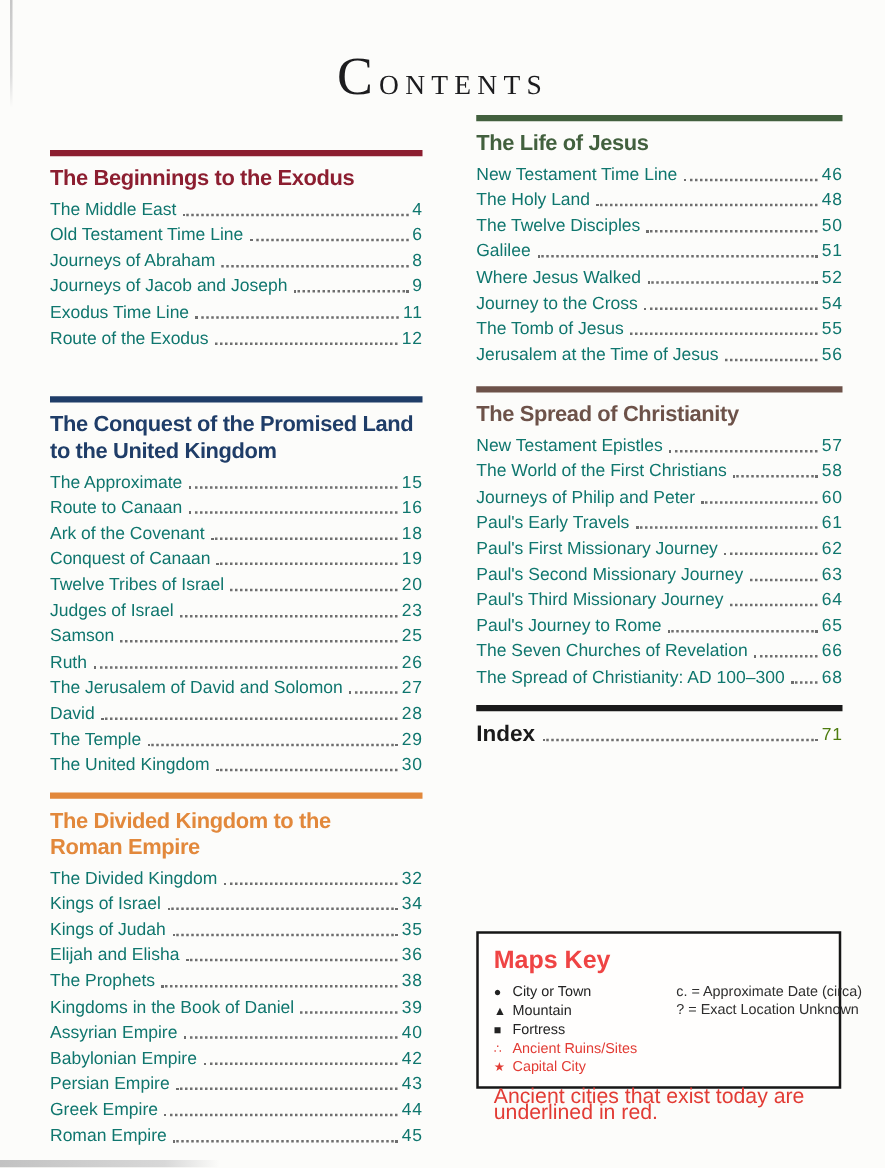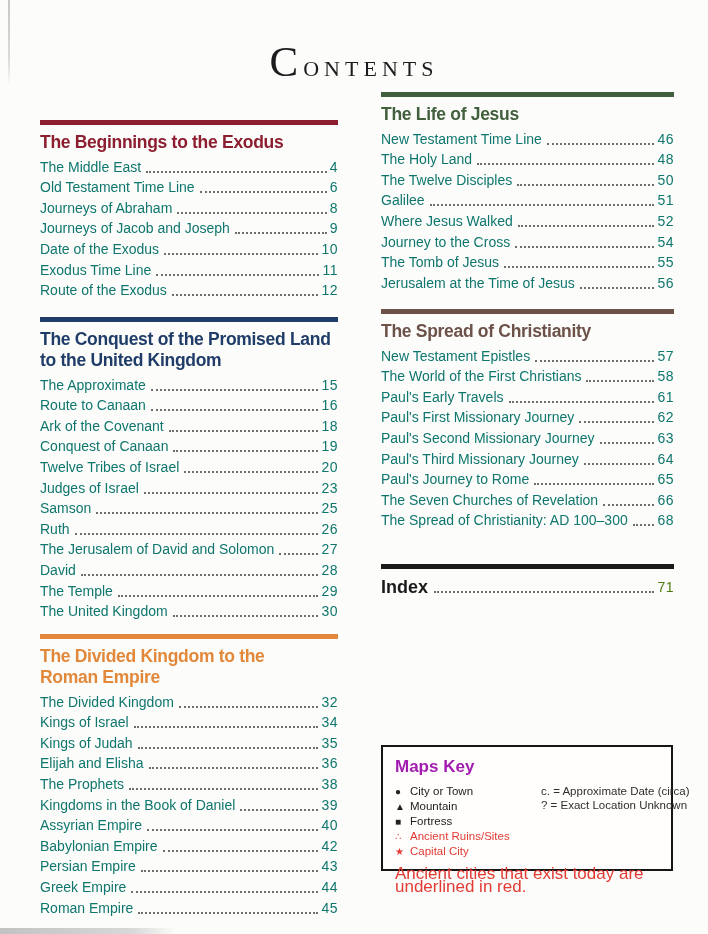--- a/index.html
+++ b/index.html
@@ -44,21 +44,21 @@
   .index-row{display:flex;align-items:flex-end;margin-top:6px;height:22px;color:#1a1a1a;}
   .index-row .lbl{font-size:18px;font-weight:bold;line-height:20px;white-space:nowrap;}
   .index-row .leader{flex:1;border-bottom:2px dotted #6e6e6e;margin:0 3px 4px 6px;}
   .index-row .pg{font-size:14px;line-height:19px;color:#4d7c0f;letter-spacing:0.5px;}
   
   .maps-key{
     position:absolute;left:0;top:745px;width:292px;height:126px;
     border:2px solid #161616;background:#fffefd;box-sizing:border-box;
     padding:8px 10px 0 12px;
   }
-  .key-title{font-size:17px;font-weight:bold;color:#a21caf;margin:2px 0 7px 0;}
+  .key-title{font-size:20px;font-weight:bold;color:#ef4444;margin:2px 0 7px 0;}
   .key-cols{display:flex;}
   .key-symbols{width:146px;flex:none;}
   .key-row{display:flex;align-items:baseline;font-size:11.5px;line-height:14px;color:#2e2e2e;}
   .key-glyph{width:15px;flex:none;font-size:10px;}
   .key-abbrevs{flex:1;}
   .key-abbrev{font-size:11.5px;line-height:14px;color:#2e2e2e;white-space:nowrap;}
   .key-note{font-size:17px;line-height:13px;color:#e23b34;margin-top:8px;}
   
   .edge-left{position:absolute;left:8px;top:0;width:2px;height:86px;
     background:linear-gradient(to bottom,#c6c6c6,#dcdcdc 70%,rgba(220,220,220,0));}
@@ -97,25 +97,20 @@
           <span class="leader"></span>
           <span class="pg">8</span>
         </div>
 
         <div class="toc-row">
           <span class="lbl">Journeys of Jacob and Joseph</span>
           <span class="leader"></span>
           <span class="pg">9</span>
         </div>
 
-        <div class="toc-row">
-          <span class="lbl">Date of the Exodus</span>
-          <span class="leader"></span>
-          <span class="pg">10</span>
-        </div>
 
         <div class="toc-row">
           <span class="lbl">Exodus Time Line</span>
           <span class="leader"></span>
           <span class="pg">11</span>
         </div>
 
         <div class="toc-row">
           <span class="lbl">Route of the Exodus</span>
           <span class="leader"></span>
@@ -345,20 +340,25 @@
           <span class="leader"></span>
           <span class="pg">57</span>
         </div>
 
         <div class="toc-row">
           <span class="lbl">The World of the First Christians</span>
           <span class="leader"></span>
           <span class="pg">58</span>
         </div>
 
+        <div class="toc-row">
+          <span class="lbl">Journeys of Philip and Peter</span>
+          <span class="leader"></span>
+          <span class="pg">60</span>
+        </div>
 
         <div class="toc-row">
           <span class="lbl">Paul's Early Travels</span>
           <span class="leader"></span>
           <span class="pg">61</span>
         </div>
 
         <div class="toc-row">
           <span class="lbl">Paul's First Missionary Journey</span>
           <span class="leader"></span>

